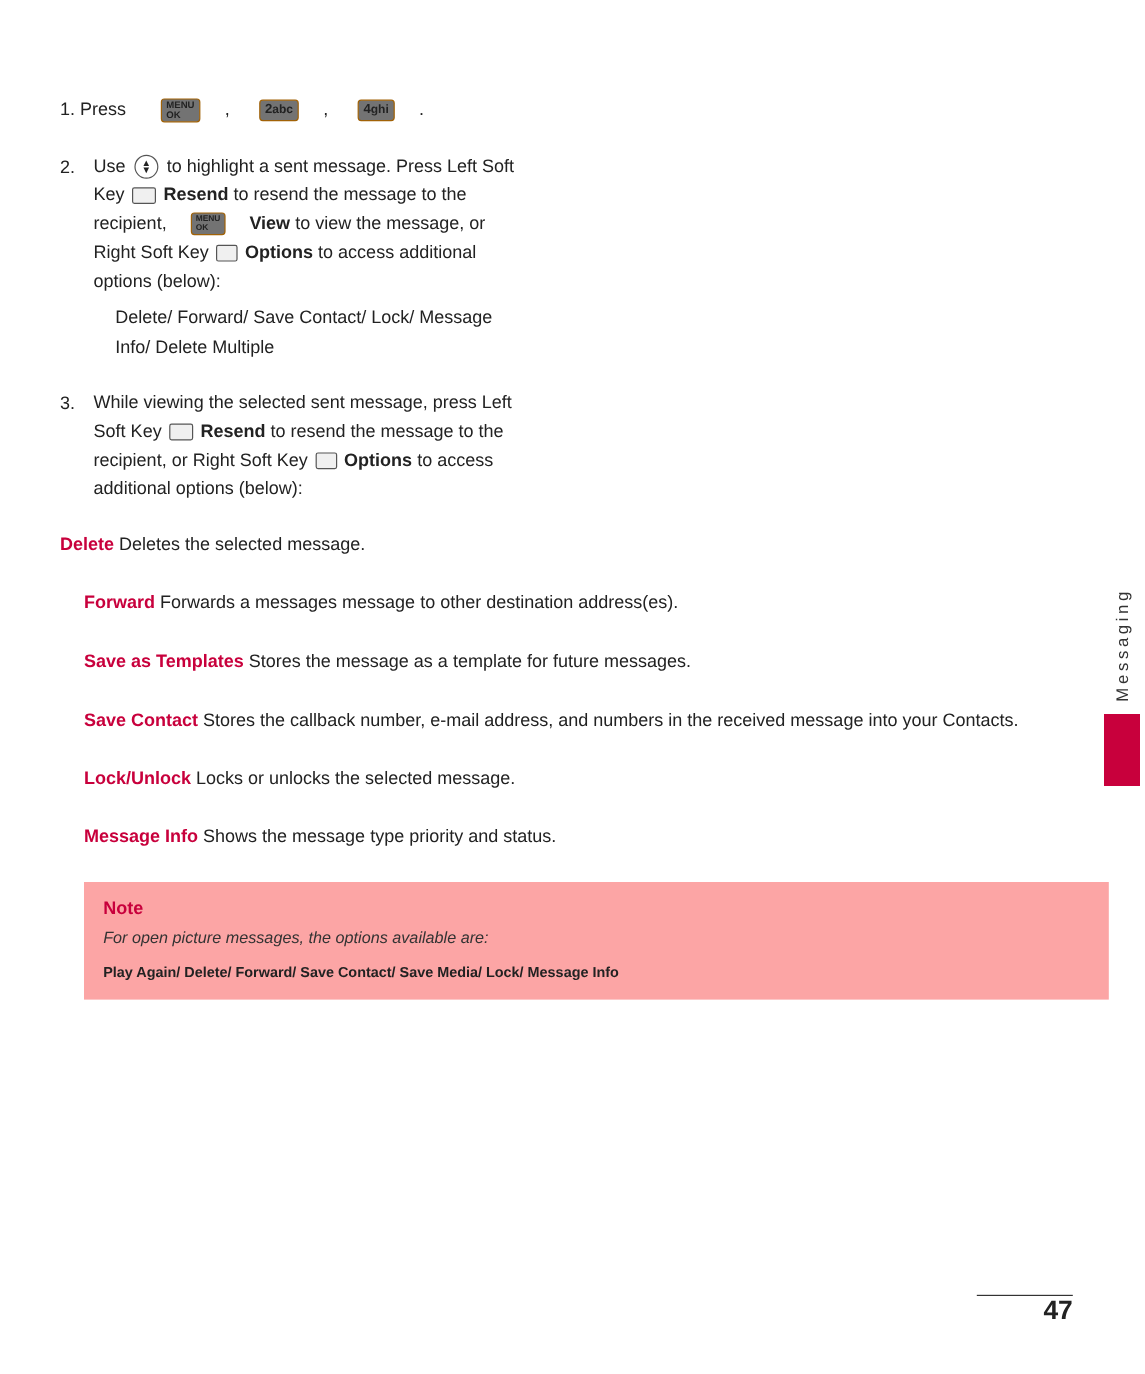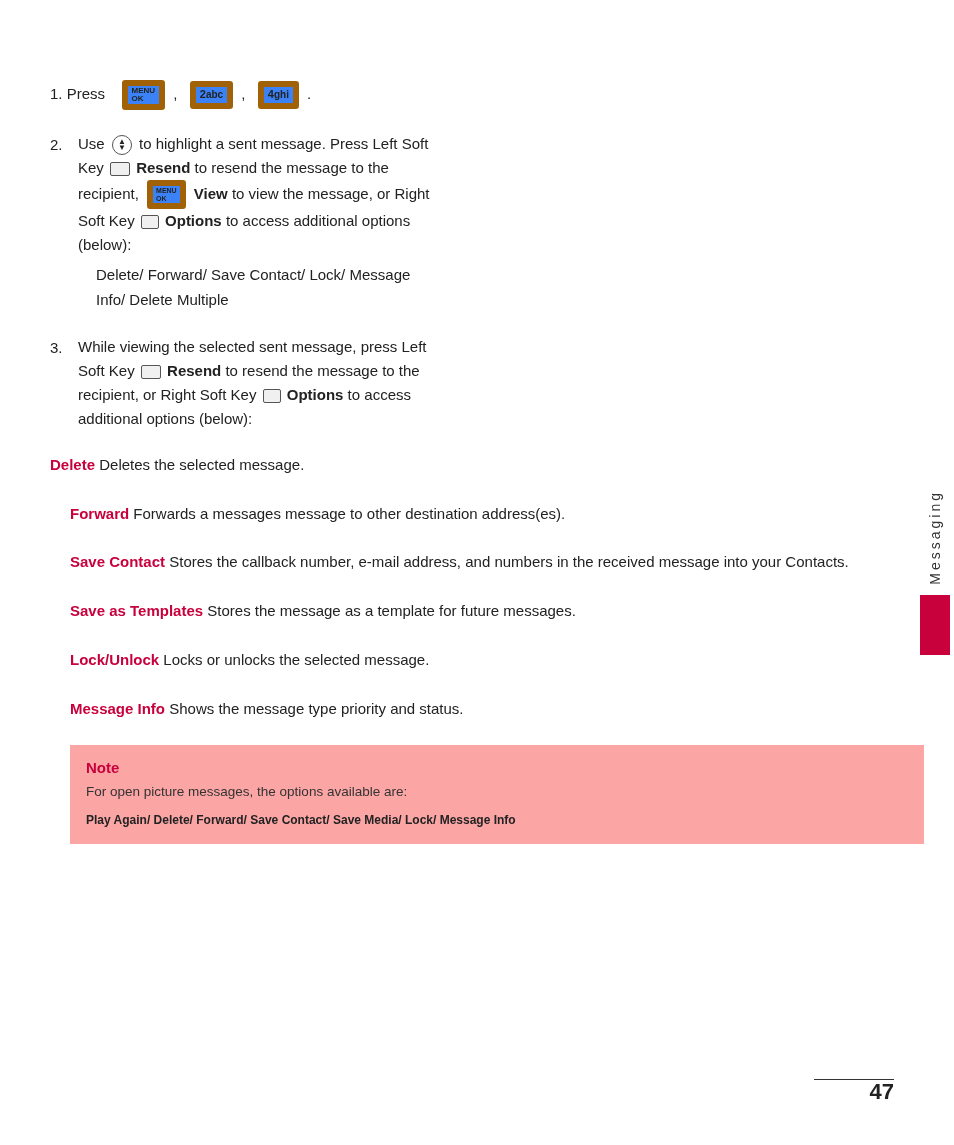--- a/index.html
+++ b/index.html
@@ -42,32 +42,32 @@
 
     .step-content {
       line-height: 1.65;
       font-size: 15px;
     }
 
     .key-box {
       display: inline-flex;
       align-items: center;
       justify-content: center;
-      border: 6px solid #a16207;
+      border: 1px solid #a16207;
       padding: 1px 4px;
       font-size: 11px;
       font-weight: bold;
       border-radius: 3px;
-      background: #3b82f6;
+      background: #737373;
       color: #222;
       vertical-align: middle;
       min-width: 22px;
       min-height: 18px;
       line-height: 1.2;
-      margin: 0 4px;
+      margin: 0 16px;
     }
 
     .resend-icon {
       display: inline-block;
       width: 20px;
       height: 14px;
       border: 1.5px solid #555;
       border-radius: 2px;
       background: #f0f0f0;
       vertical-align: middle;
@@ -110,20 +110,21 @@
       font-weight: bold;
       font-size: 15px;
       color: #c8003c;
       margin-bottom: 6px;
     }
 
     .note-text {
       font-size: 13.5px;
       line-height: 1.55;
       color: #333;
+      font-style: italic;
     }
 
     .note-bold {
       font-weight: bold;
       font-size: 12px;
       margin-top: 8px;
       line-height: 1.55;
     }
 
     .sidebar-wrapper {
@@ -266,29 +267,29 @@
 
   <div class="right-column">
 
     <div class="right-section">
       <span class="accent">Forward</span>
       <span> </span>
       <span>Forwards a messages message to other destination address(es).</span>
     </div>
 
     <div class="right-section">
+      <span class="accent">Save as Templates</span>
+      <span> </span>
+      <span>Stores the message as a template for future messages.</span>
+    </div>
+
+    <div class="right-section">
       <span class="accent">Save Contact</span>
       <span> </span>
       <span>Stores the callback number, e-mail address, and numbers in the received message into your Contacts.</span>
-    </div>
-
-    <div class="right-section">
-      <span class="accent">Save as Templates</span>
-      <span> </span>
-      <span>Stores the message as a template for future messages.</span>
     </div>
 
     <div class="right-section">
       <span class="accent">Lock/Unlock</span>
       <span> </span>
       <span>Locks or unlocks the selected message.</span>
     </div>
 
     <div class="right-section">
       <span class="accent">Message Info</span>

